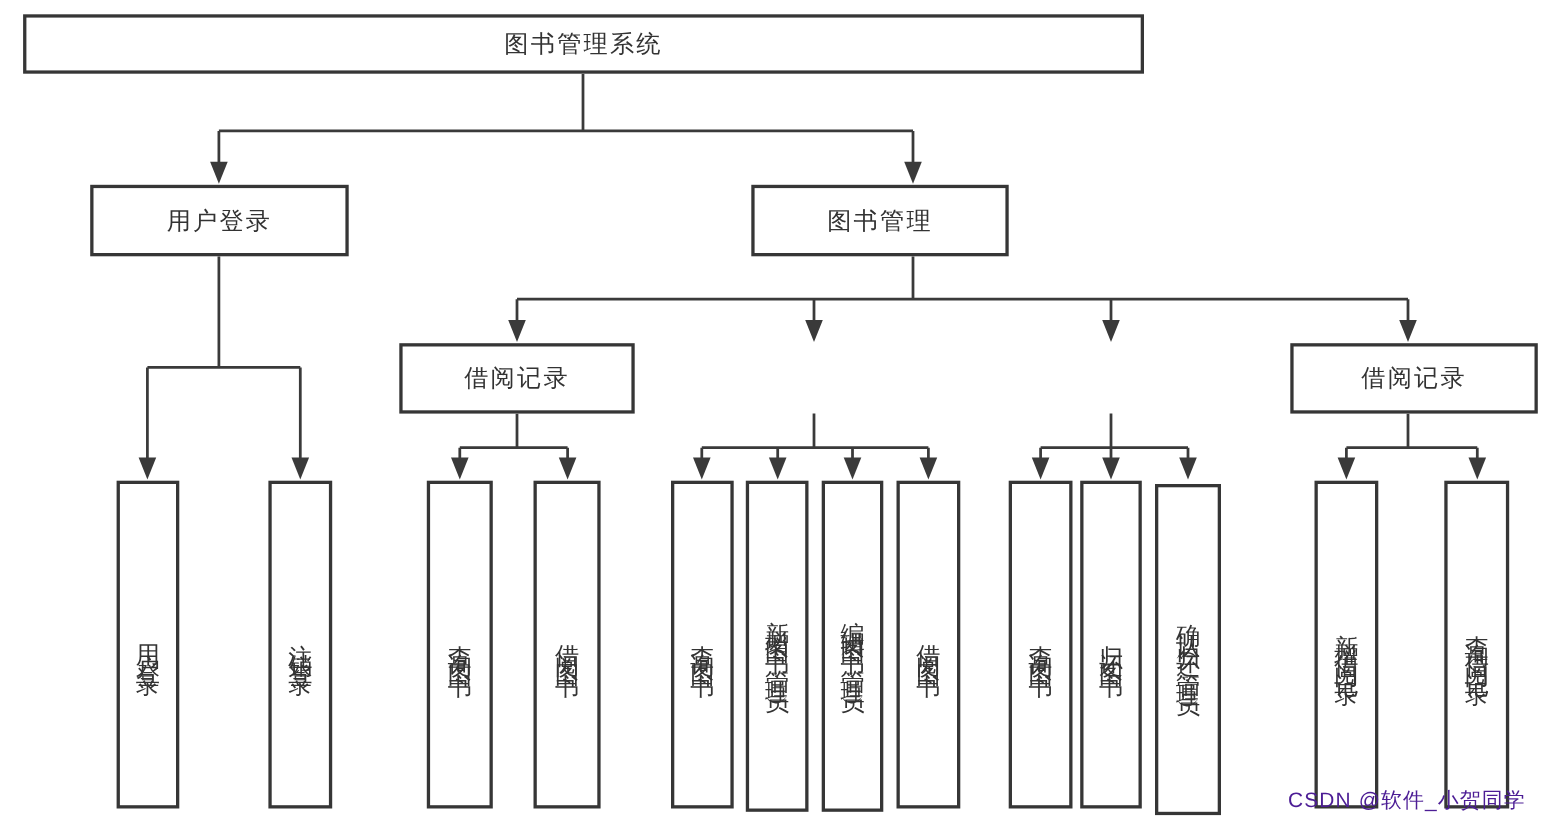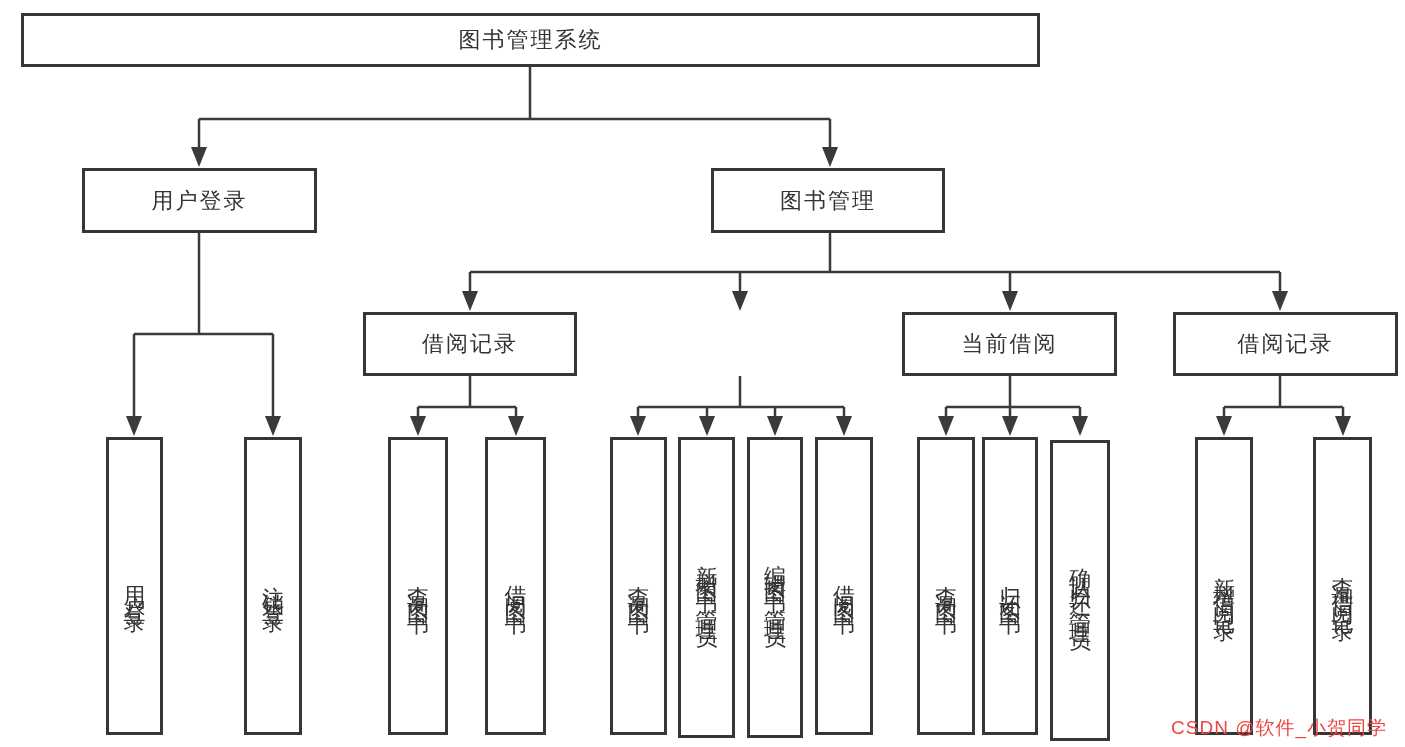--- a/index.html
+++ b/index.html
@@ -27,21 +27,21 @@
     text-orientation:mixed;
     font-size:22px;
     letter-spacing:9px;
     line-height:1;
     white-space:nowrap;
   }
   .watermark{
     position:absolute;
     right:18px;bottom:6px;
     font-size:19px;
-    color:#ef4444;
+    color:#4c1d95;
     letter-spacing:1px;
     white-space:nowrap;
   }
 </style>
 </head>
 <body>
 
 <div id="stage">
 
   <svg id="wires" width="1405" height="747" aria-hidden="true">
@@ -80,24 +80,23 @@
       <path d="M1002,416 L1018,416 L1010,436 Z"></path>
       <path d="M1072,416 L1088,416 L1080,436 Z"></path>
       <path d="M1216,416 L1232,416 L1224,436 Z"></path>
       <path d="M1335,416 L1351,416 L1343,436 Z"></path>
     </g>
   </svg>
 
   <div class="node h" style="left:21px;top:13px;width:1019px;height:54px">图书管理系统</div>
 
   <div class="node h" style="left:82px;top:168px;width:235px;height:65px">用户登录</div>
-  <div class="node h" style="left:711px;top:168px;width:234px;height:65px">图书管理</div>
+  <div class="node h" style="left:683px;top:168px;width:234px;height:65px">图书管理</div>
 
   <div class="node h" style="left:363px;top:312px;width:214px;height:64px">借阅记录</div>
-  <div class="node h" style="left:902px;top:312px;width:215px;height:64px">当前借阅</div>
   <div class="node h" style="left:1173px;top:312px;width:225px;height:64px">借阅记录</div>
 
   <div class="node v" style="left:106px;top:437px;width:57px;height:298px">
     <span>用户登录</span>
   </div>
   <div class="node v" style="left:244px;top:437px;width:58px;height:298px">
     <span>注销登录</span>
   </div>
 
   <div class="node v" style="left:388px;top:437px;width:60px;height:298px">

